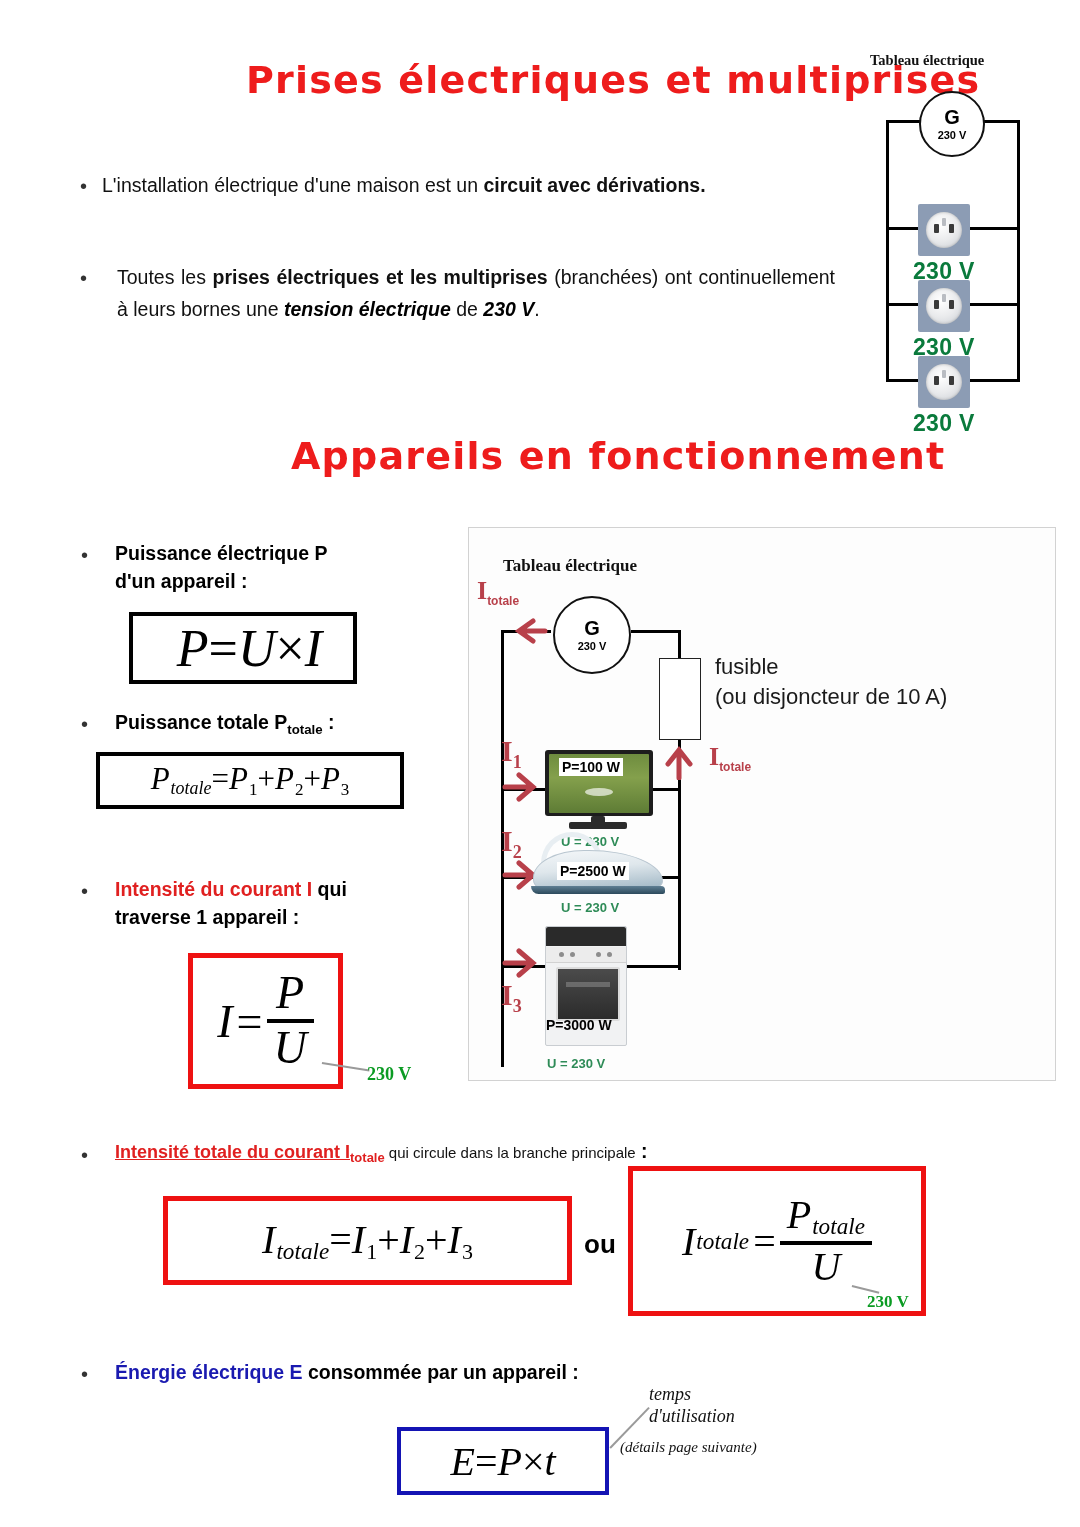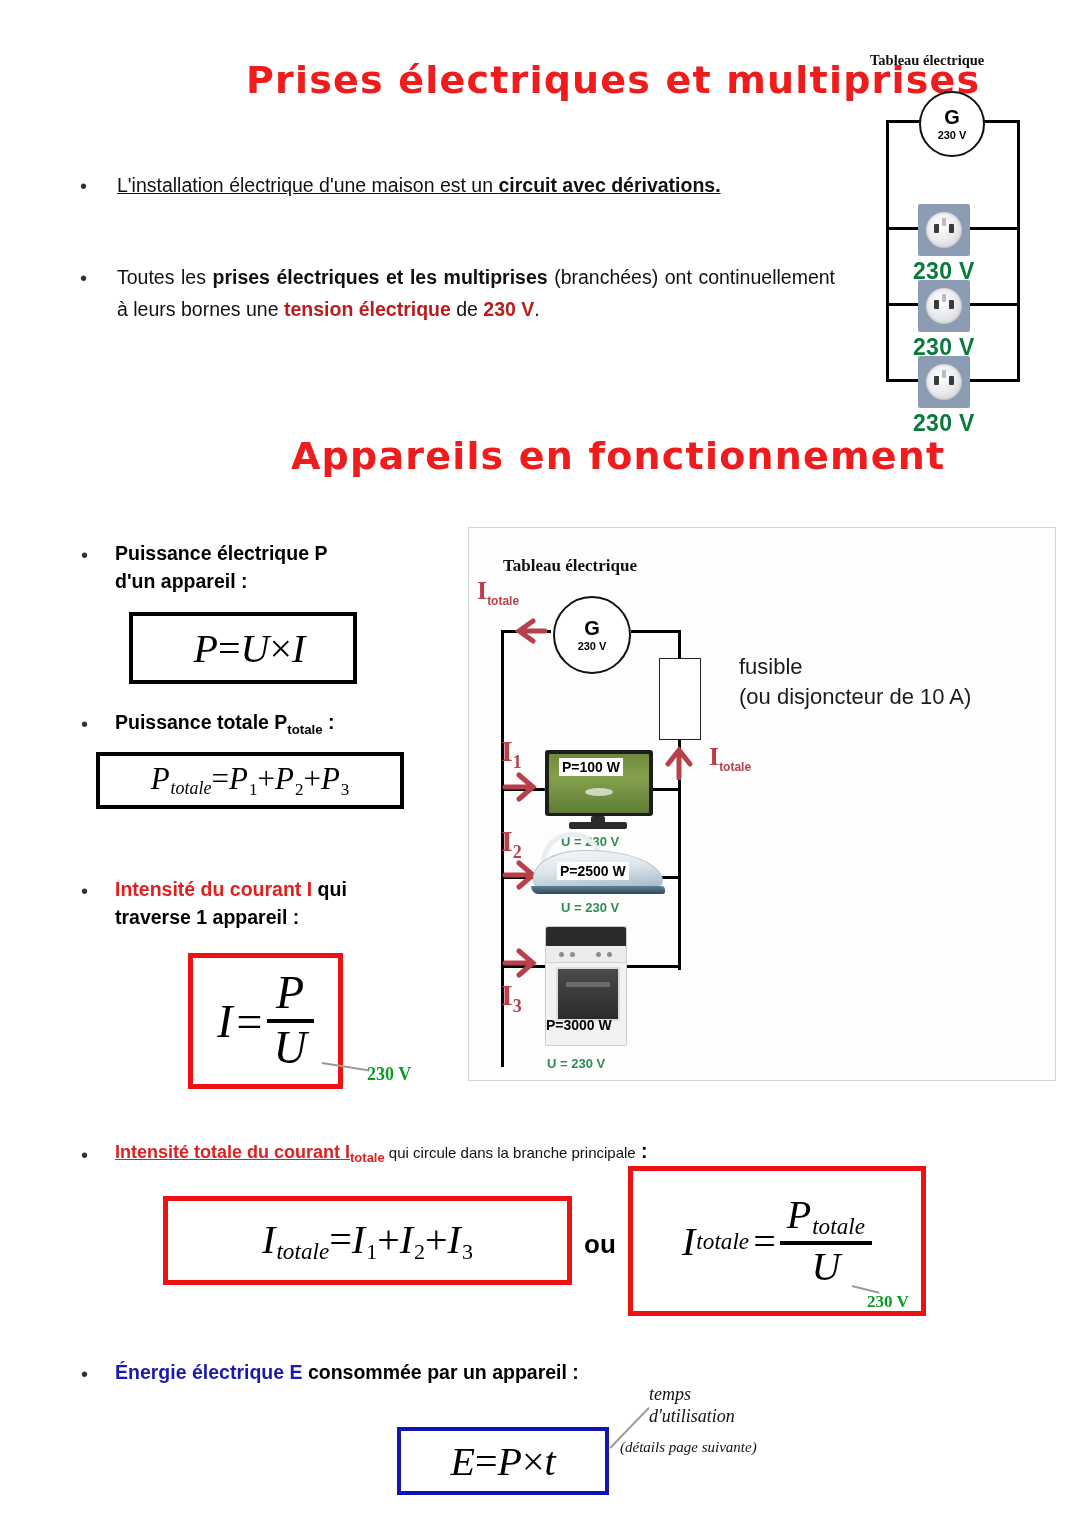--- a/index.html
+++ b/index.html
@@ -32,21 +32,21 @@
     line-height: 1;
     color: #333;
   }
   .para {
     font-size: 19.5px;
     line-height: 1.62;
     color: #111;
     text-align: justify;
   }
   .para b { font-weight: bold; }
-  .green { color: #b91c1c; font-weight: bold; }
+  .green { color: #000000; font-weight: bold; font-style: italic; }
   .redTxt { color: #e02020; font-weight: bold; }
   .blueTxt { color: #1a1ab0; font-weight: bold; }
   .bold { font-weight: bold; }
   sub { font-size: 0.68em; }
 
   .head-line {
     font-size: 19.5px; font-weight: bold; line-height: 1.45;
   }
   .small-note { font-size: 15px; font-weight: normal; color: #111; }
 
@@ -142,21 +142,20 @@
     position:absolute; font-family:"Liberation Serif", serif; font-weight:bold;
     font-size:17px; color:#111; white-space:nowrap;
   }
   .md-red {
     position:absolute; color:#b8404a; font-family:"Liberation Serif", serif;
     font-weight:bold; white-space:nowrap;
   }
   .md-black {
     position:absolute; color:#1b1b1b; font-family:"Liberation Sans", sans-serif;
     white-space:nowrap;
-    margin-left:24px;
   }
   .md-green {
     position:absolute; color:#2e8b57; font-family:"Liberation Sans", sans-serif;
     font-weight:bold; font-size:13px; white-space:nowrap;
   }
   .pwr-label {
     position:absolute; background:#fff; color:#000; font-weight:bold;
     font-family:"Liberation Sans", sans-serif; font-size:14px;
     padding:1px 3px; white-space:nowrap; z-index:6;
   }
@@ -208,21 +207,21 @@
   }
 
   .arrowI { position:absolute; }
 </style>
 </head>
 <body>
 
 <div class="abs red-title" style="left:246px; top:58px;">Prises électriques et multiprises</div>
 
 <div class="abs bullet-dot" style="left:80px; top:176px;">•</div>
-<div class="abs para" style="left:117px; top:170px; width:718px;text-decoration:underline;">
+<div class="abs para" style="left:102px; top:170px; width:718px;">
   <span>L'installation  électrique  d'une  maison  est  un  </span><b>circuit avec dérivations.</b>
 </div>
 
 <div class="abs bullet-dot" style="left:80px; top:268px;">•</div>
 <div class="abs para" style="left:117px; top:262px; width:718px;">
   <span>Toutes les </span><b>prises électriques</b><b> et les </b><b>multiprises</b><span> (branchées) ont continuellement à leurs bornes une </span><span class="green">tension électrique</span><span> de </span><span class="green">230 V</span><span>.</span>
 </div>
 
 <div class="abs red-title" style="left:291px; top:434px;">Appareils en fonctionnement</div>
 
@@ -265,21 +264,21 @@
   <div class="volt230" style="left:51px; top:358px;">230 V</div>
 </div>
 
 <div class="abs bullet-dot" style="left:81px; top:545px;">•</div>
 <div class="abs head-line" style="left:115px; top:539px; width:300px;">
   <span>Puissance électrique P</span><br>
   <span>d'un appareil :</span>
 </div>
 
 <div class="fbox fbox-black" style="left:129px; top:612px; width:228px; height:72px;">
-  <span class="math" style="font-size:40px;margin-left:13px;">
+  <span class="math" style="font-size:52px;margin-left:13px;">
     <span>P</span><span class="op">=</span><span>U</span><span class="op">×</span><span>I</span>
   </span>
 </div>
 
 <div class="abs bullet-dot" style="left:81px; top:714px;">•</div>
 <div class="abs head-line" style="left:115px; top:708px;">
   <span>Puissance totale P</span><sub>totale</sub><span> :</span>
 </div>
 
 <div class="fbox fbox-black" style="left:96px; top:752px; width:308px; height:57px;">

